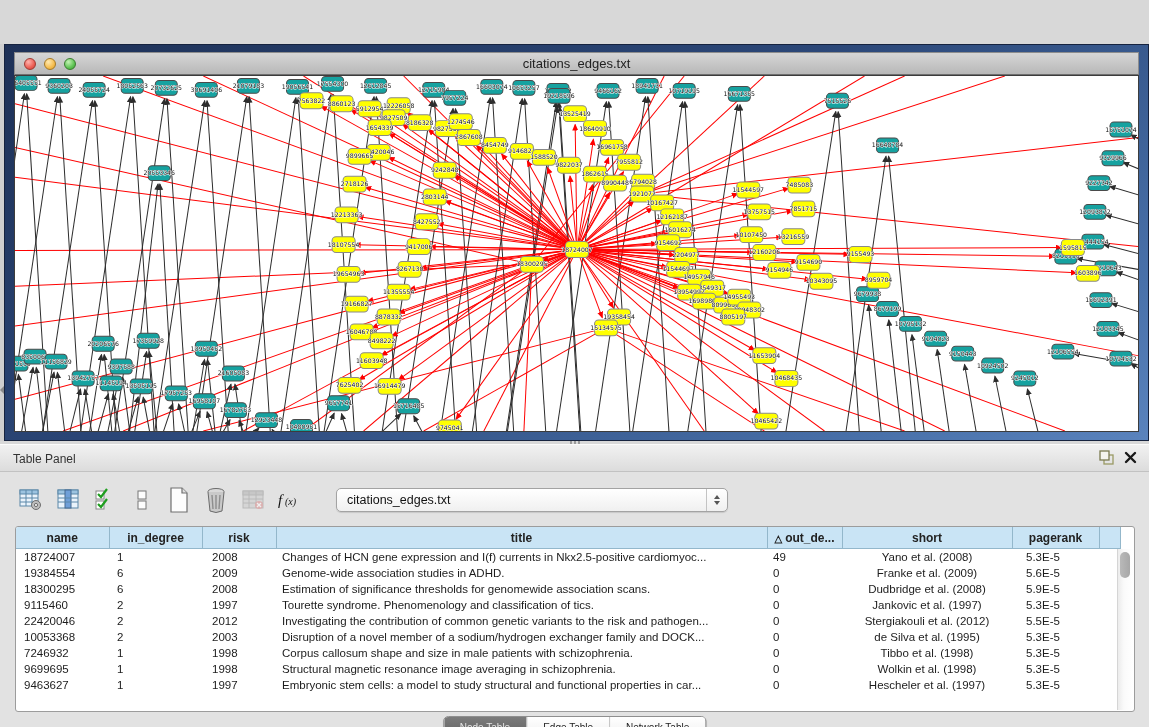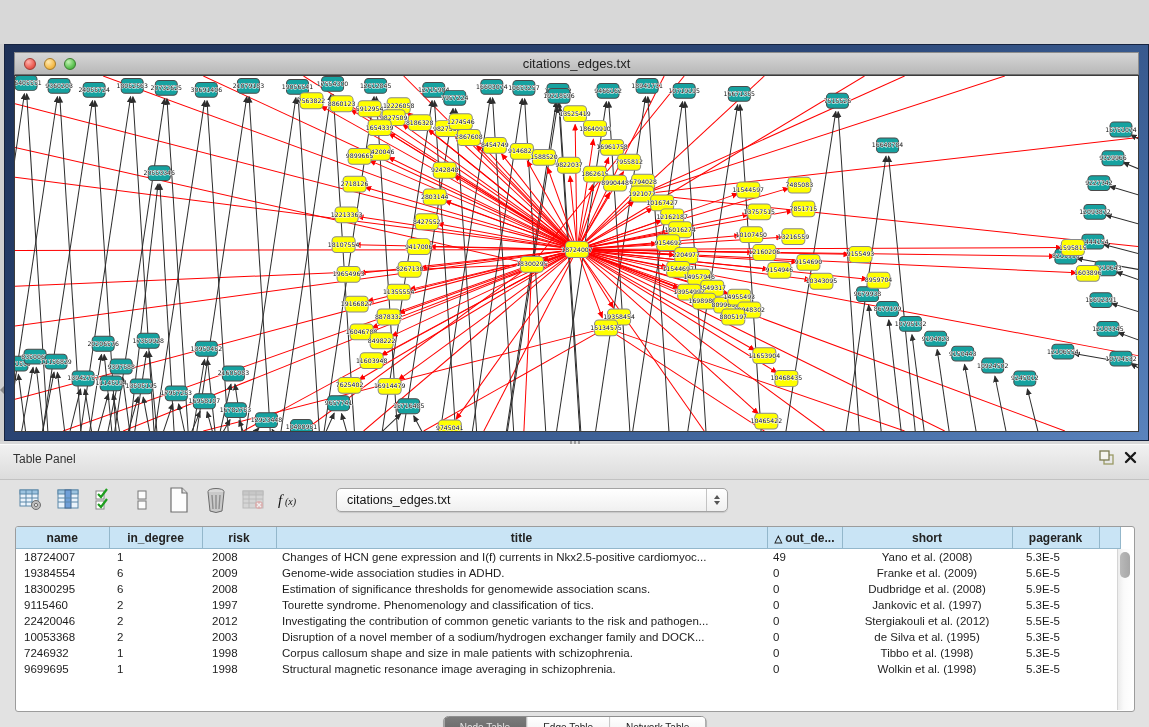--- a/index.html
+++ b/index.html
@@ -21,21 +21,21 @@
   .light.green{background:radial-gradient(circle at 35% 30%,#c4f2b4,#5fc454 60%,#3a9a32);border:1px solid #3a7d2f;}
   .wtitle{position:absolute;left:0;right:0;top:3px;text-align:center;font-size:13px;color:#222;}
   .canvas{position:absolute;left:9px;right:9px;top:30px;bottom:8px;background:#ffffff;border:1px solid #3c3c3c;box-sizing:border-box;overflow:hidden;}
   .canvas svg{display:block;width:100%;height:100%;}
 
   
   .grip{position:absolute;left:570px;top:397px;width:10px;height:4px;background:repeating-linear-gradient(90deg,#9a9a9a 0 2px,transparent 2px 4px);}
 
   
   .table-panel{position:absolute;left:0;top:400px;width:1149px;height:300px;background:#e2e2e2;}
-  .tp-header{position:absolute;left:0;top:0;width:100%;height:36px;background:linear-gradient(#f1f1f1,#dcdcdc);border-top:1px solid #fbfbfb;border-bottom:1px solid #c2c2c2;box-sizing:border-box;text-decoration:underline;}
+  .tp-header{position:absolute;left:0;top:0;width:100%;height:28px;background:linear-gradient(#f1f1f1,#dcdcdc);border-top:1px solid #fbfbfb;border-bottom:1px solid #c2c2c2;box-sizing:border-box;text-decoration:underline;}
   .tp-title{position:absolute;left:13px;top:7px;font-size:12px;color:#333;}
   .tp-icons{position:absolute;right:12px;top:5px;display:flex;gap:10px;align-items:center;}
   .tp-icons svg{display:block;}
   .tp-body{position:absolute;left:0;top:30px;right:0;bottom:0;}
 
   
   .toolbar{position:absolute;left:18px;top:10px;height:32px;display:flex;align-items:center;gap:11px;}
   .tbtn{border:none;background:transparent;padding:0;margin:0;width:26px;height:26px;display:flex;align-items:center;justify-content:center;cursor:default;}
   .tbtn svg{display:block;}
   .tbtn.disabled{opacity:.45;}
@@ -1048,20 +1048,30 @@
               <tr>
                 <td class="c0">9699695</td>
                 <td class="c1">1</td>
                 <td class="c2">1998</td>
                 <td class="c3">Structural magnetic resonance image averaging in schizophrenia.</td>
                 <td class="c4">0</td>
                 <td class="c5">Wolkin et al. (1998)</td>
                 <td class="c6">5.3E-5</td>
                 <td class="c7"></td>
               </tr>
+              <tr>
+                <td class="c0">9463627</td>
+                <td class="c1">1</td>
+                <td class="c2">1997</td>
+                <td class="c3">Embryonic stem cells: a model to study structural and functional properties in car...</td>
+                <td class="c4">0</td>
+                <td class="c5">Hescheler et al. (1997)</td>
+                <td class="c6">5.3E-5</td>
+                <td class="c7"></td>
+              </tr>
             </tbody>
         </table>
         <div class="vscroll">
           <div class="vthumb"></div>
         </div>
       </div>
 
       <div class="tabs">
         <div class="tab selected">Node Table</div>
         <div class="tab mid">Edge Table</div>

